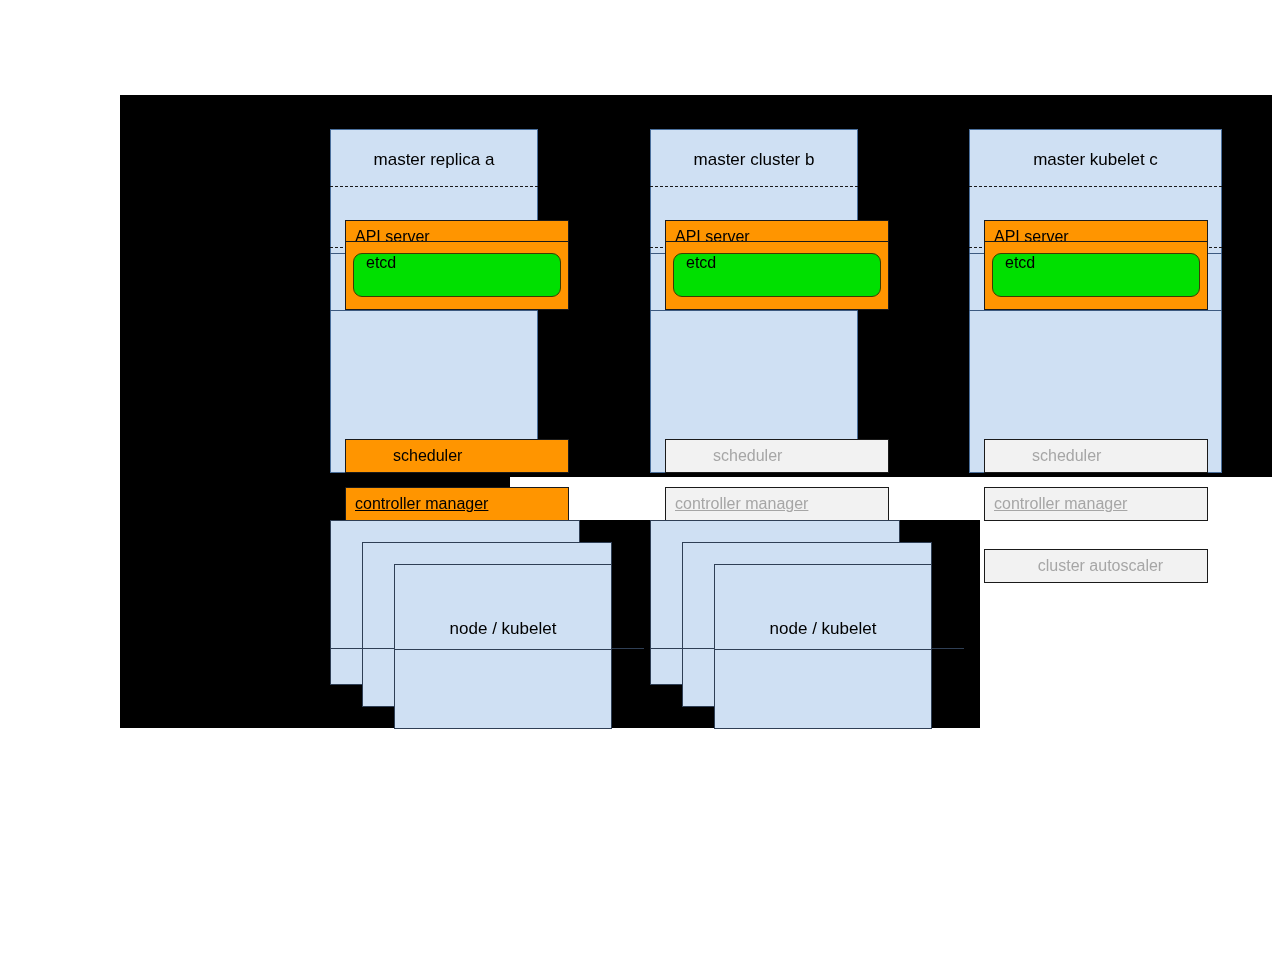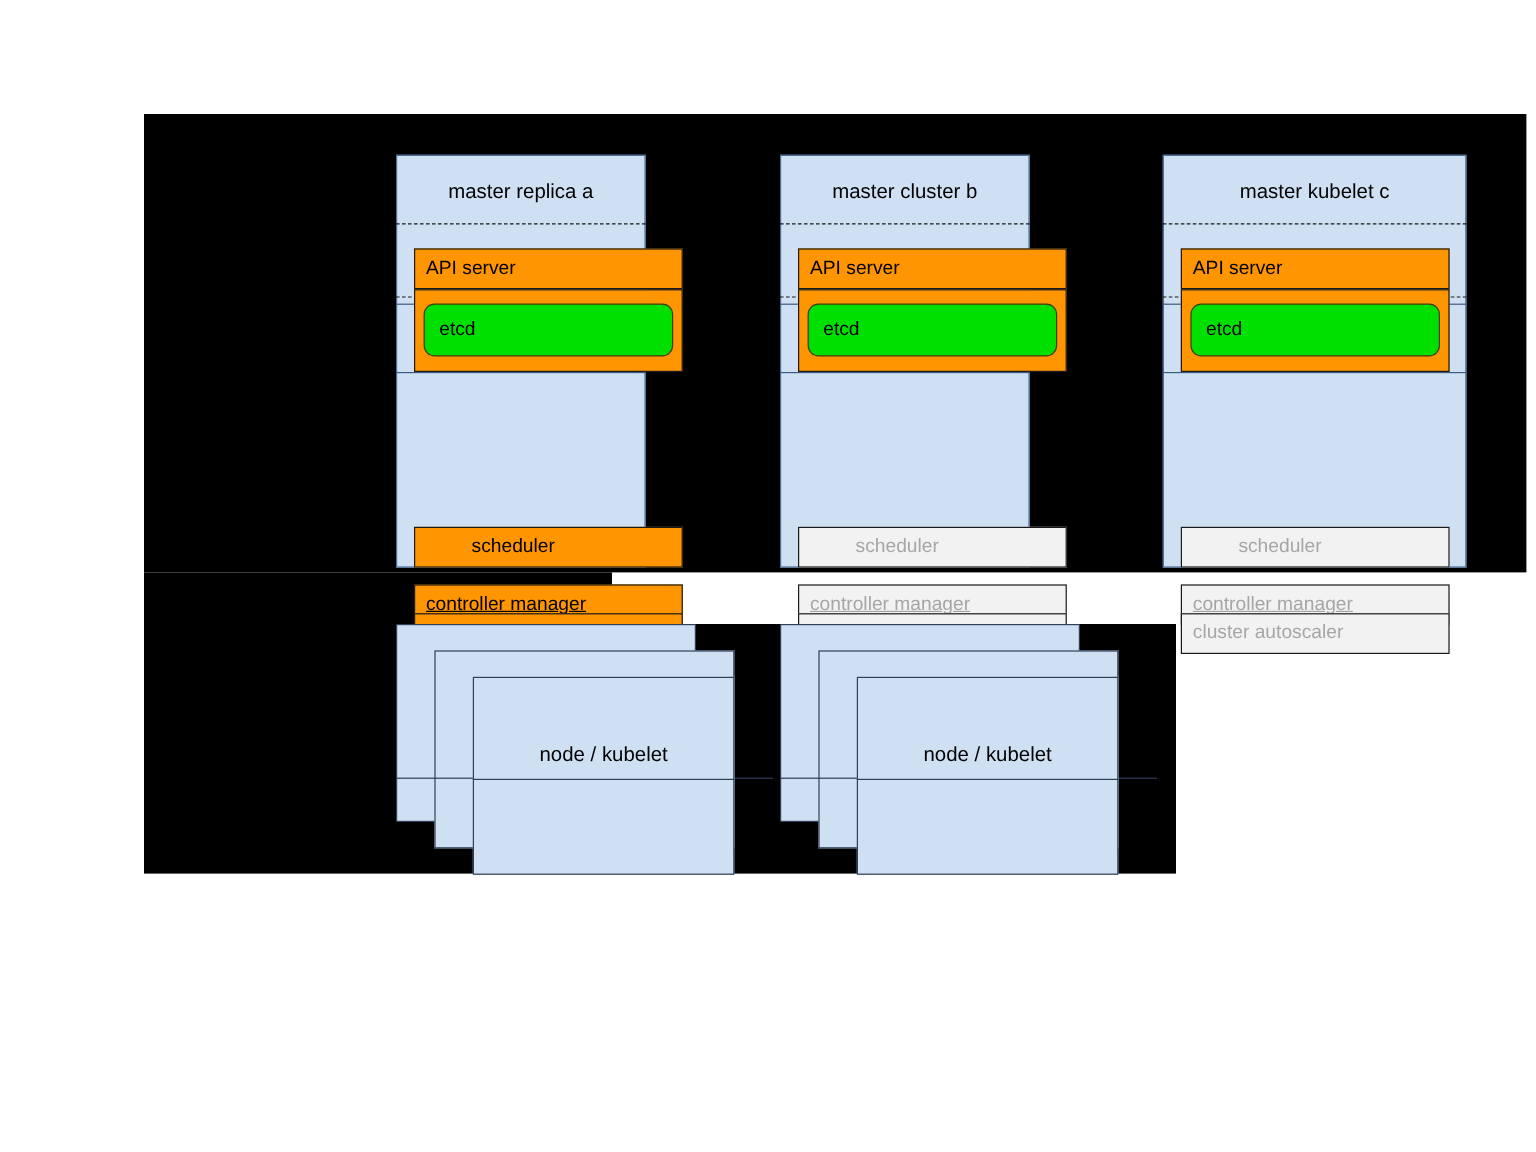--- a/index.html
+++ b/index.html
@@ -85,24 +85,24 @@
     border: 1px solid #1a1a1a;
     display: flex;
     align-items: center;
     padding-left: 9px;
     font-size: 16px;
     color: #000000;
   }
   .comp.active   { background: #ff9500; color: #000000; }
   .comp.inactive { background: #f2f2f2; color: #a6a6a6; border-color: #1a1a1a; }
 
-  .comp-api   { top: 77px; }
+  .comp-api   { top: 90px; }
   .comp-sched { top: 309px; padding-left: 47px; }
   .comp-cm    { top: 357px; text-decoration: underline; }
-  .comp-ca    { top: 381px; }
+  .comp-ca    { top: 419px; justify-content: center; }
 
   
   .etcd-slab {
     position: absolute;
     left: 14px;
     top: 111px;
     width: 224px;
     height: 69px;
     background: #ff9500;
     border: 1px solid #1a1a1a;
@@ -112,21 +112,20 @@
     position: absolute;
     left: 22px;
     top: 123px;
     width: 208px;
     height: 44px;
     background: #00e000;
     border: 1px solid #3d3d00;
     border-radius: 9px;
     box-sizing: border-box;
     display: flex;
-    align-items: center;
     padding-left: 12px;
     font-size: 16px;
     color: #000000;
   }
 
   
   .node-stack { position: absolute; }
   .node-card {
     position: absolute;
     background: #cfe0f3;

